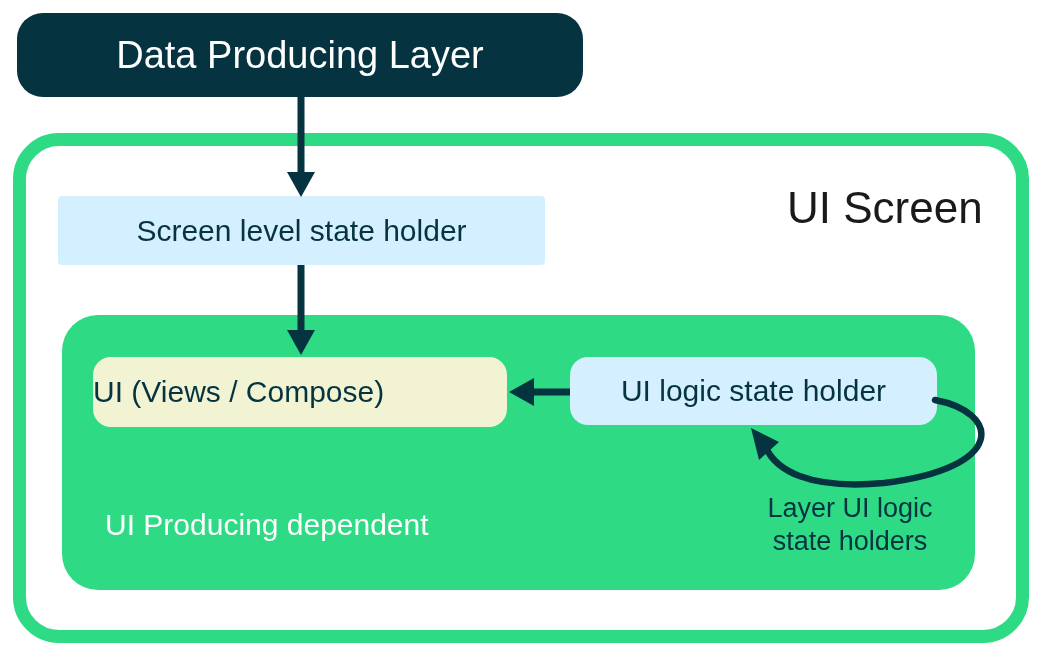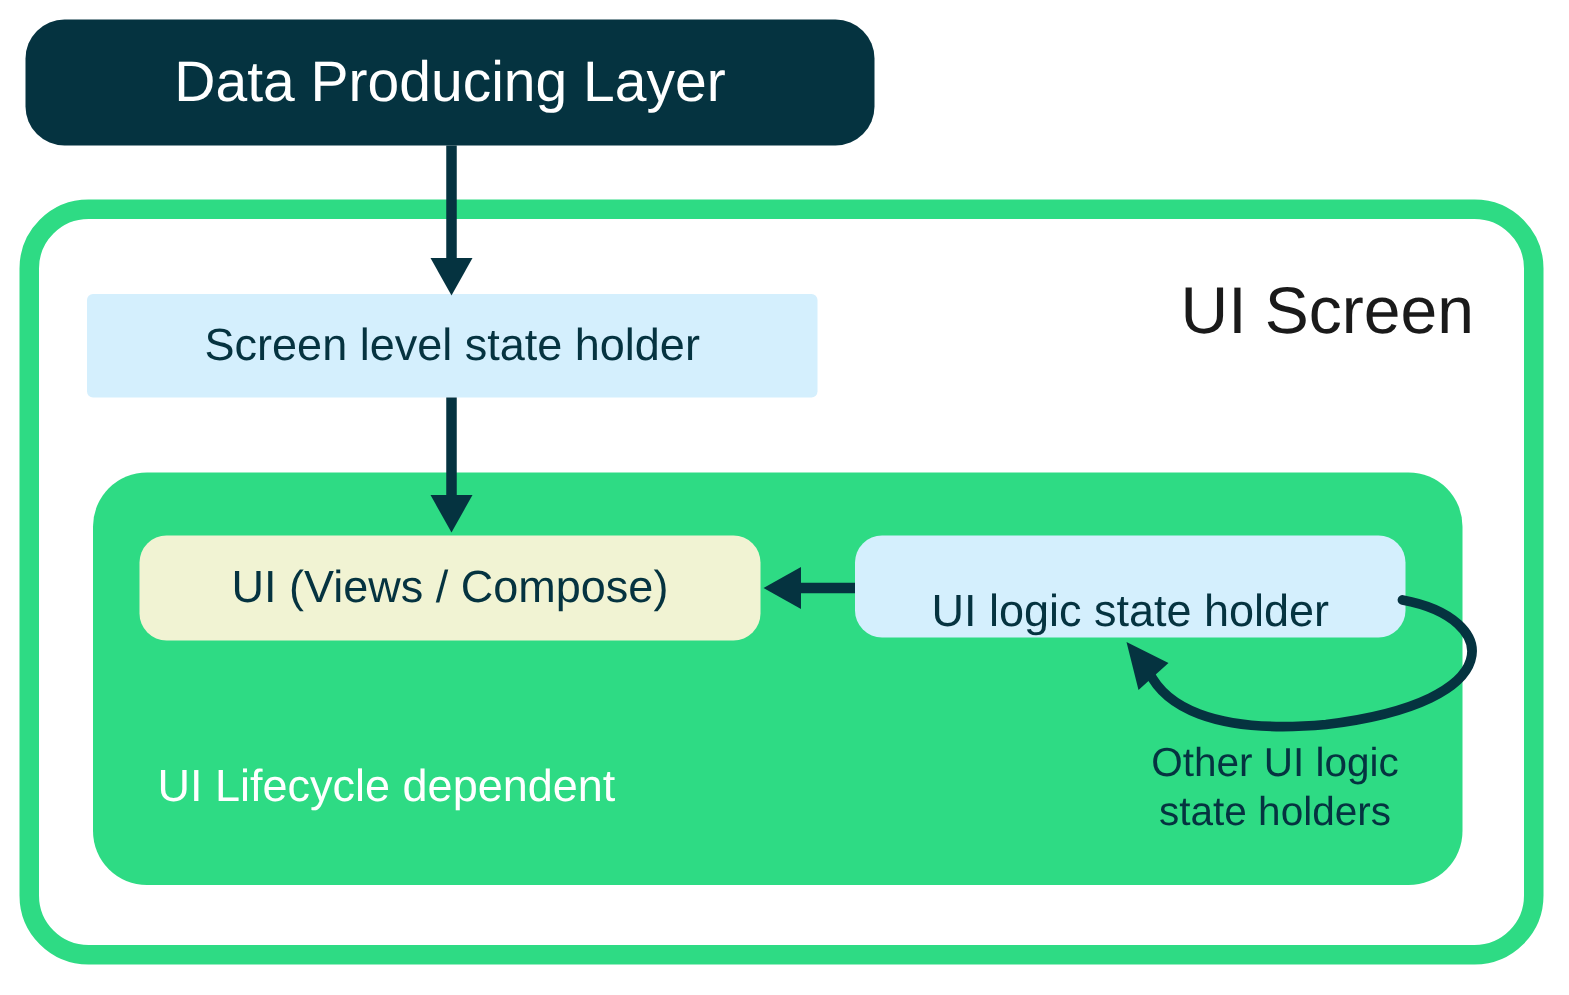--- a/index.html
+++ b/index.html
@@ -44,28 +44,28 @@
   }
 
   .inner-green-box{
     position:absolute;left:62px;top:315px;width:913px;height:275px;
     background:var(--green);border-radius:36px;
   }
 
   .ui-views-box{
     position:absolute;left:93px;top:357px;width:414px;height:70px;
     background:var(--cream);border-radius:18px;
-    display:flex;align-items:center;justify-content:center;
+    display:flex;align-items:center;
     color:var(--dark-teal);font-size:30px;
   }
 
   .ui-logic-box{
     position:absolute;left:570px;top:357px;width:367px;height:68px;
     background:var(--light-blue);border-radius:18px;
-    display:flex;align-items:flex-end;justify-content:center;
+    display:flex;align-items:center;justify-content:center;
     color:var(--dark-teal);font-size:30px;
   }
 
   .lifecycle-caption{
     position:absolute;left:105px;top:508px;
     color:var(--white);font-size:30px;
   }
 
   .other-note{
     position:absolute;left:737px;top:492px;width:226px;
@@ -100,23 +100,23 @@
   <div class="inner-green-box"></div>
 
   <div class="ui-views-box">
     <span>UI (Views / Compose)</span>
   </div>
 
   <div class="ui-logic-box">
     <span>UI logic state holder</span>
   </div>
 
-  <div class="lifecycle-caption">UI Lifecycle dependent</div>
+  <div class="lifecycle-caption">UI Producing dependent</div>
 
-  <div class="other-note">Other UI logic
+  <div class="other-note">Layer UI logic
 state holders</div>
 
   <svg class="arrow-overlay" viewBox="0 0 1046 663" width="1046" height="663" xmlns="http://www.w3.org/2000/svg">
 
     <g>
       <line class="stroke-teal" x1="301" y1="97" x2="301" y2="176" stroke-width="7"></line>
       <polygon class="fill-teal" points="301,197 287,172 315,172"></polygon>
     </g>
 
     <g>

